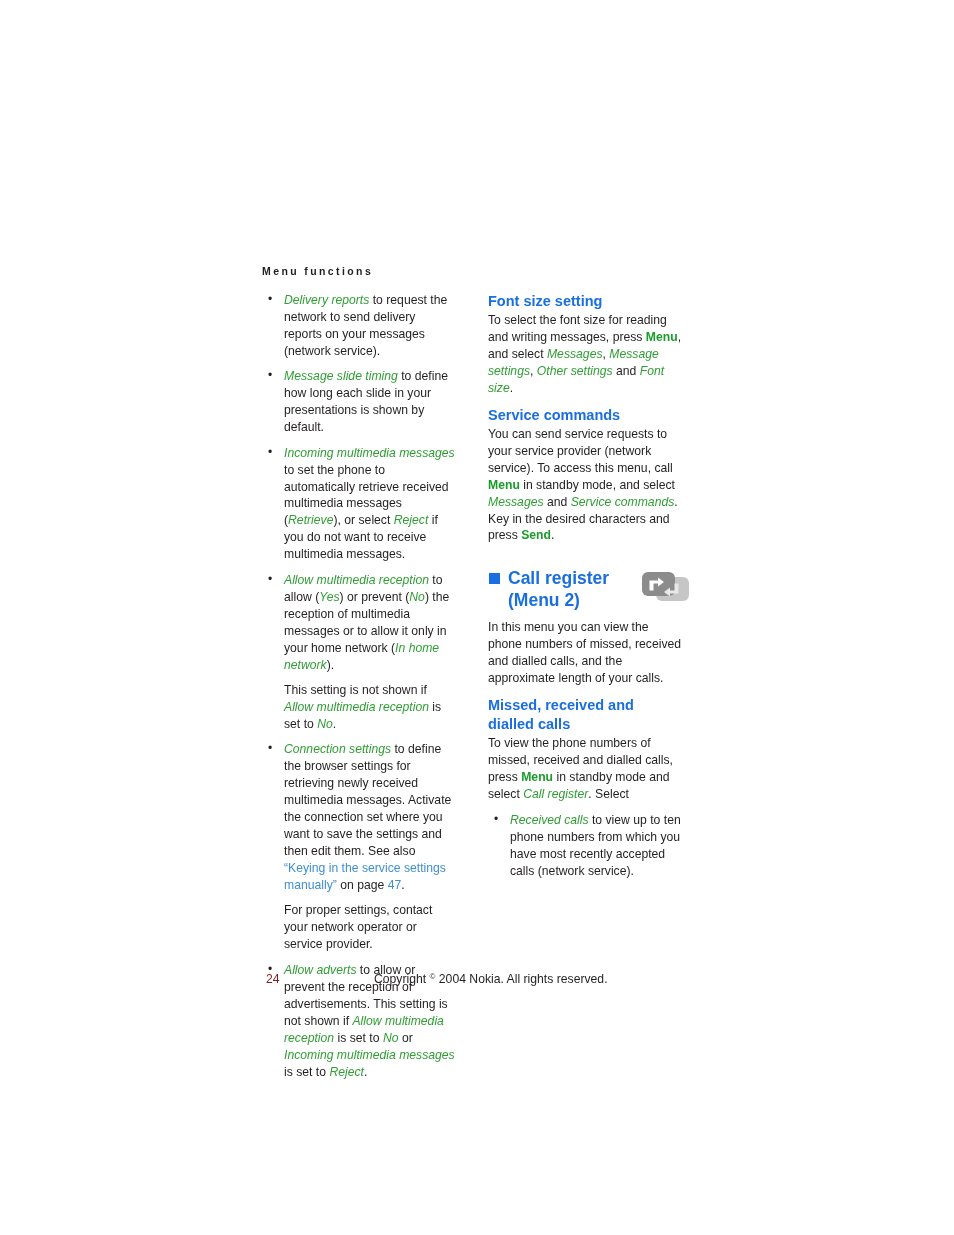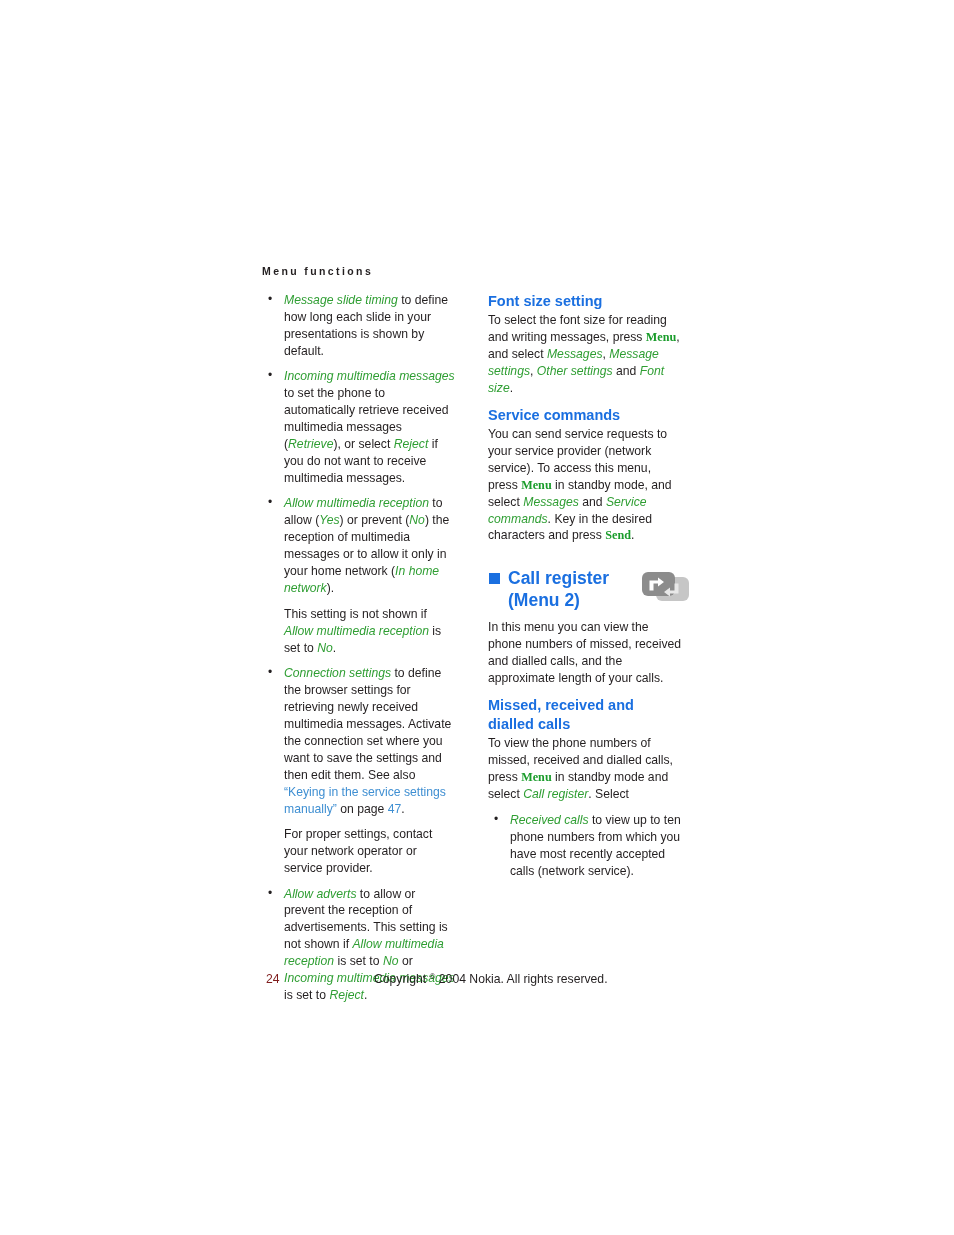--- a/index.html
+++ b/index.html
@@ -96,21 +96,20 @@
   }
 
   
   .gi {              
     color: #2f9e33;
     font-style: italic;
   }
   .gb {              
     color: #1a9c2b;
     font-weight: bold;
-    font-family: Liberation Serif, serif;
   }
   .lnk {             
     color: #3f8fd2;
   }
 
   
   h2.h-sub {
     font-size: 14.5px;
     line-height: 19px;
     font-weight: bold;
@@ -177,37 +176,38 @@
 <body>
 
 <div class="page">
 
   <div class="running-head">Menu functions</div>
 
   <div class="columns">
 
     <div class="col col-left">
       <ul class="bullets">
+          <li><span class="gi">Delivery reports</span><span> to request the network to send delivery reports on your messages (network service).</span></li>
           <li><span class="gi">Message slide timing</span><span> to define how long each slide in your presentations is shown by default.</span></li>
           <li><span class="gi">Incoming multimedia messages</span><span> to set the phone to automatically retrieve received multimedia messages (</span><span class="gi">Retrieve</span><span>), or select </span><span class="gi">Reject</span><span> if you do not want to receive multimedia messages.</span></li>
           <li><span class="gi">Allow multimedia reception</span><span> to allow (</span><span class="gi">Yes</span><span>) or prevent (</span><span class="gi">No</span><span>) the reception of multimedia messages or to allow it only in your home network (</span><span class="gi">In home network</span><span>).</span></li>
           <div class="indented"><span>This setting is not shown if </span><span class="gi">Allow multimedia reception</span><span> is set to </span><span class="gi">No</span><span>.</span></div>
           <li><span class="gi">Connection settings</span><span> to define the browser settings for retrieving newly received multimedia messages. Activate the connection set where you want to save the settings and then edit them. See also </span><span class="lnk">“Keying in the service settings manually”</span><span> on page </span><span class="lnk">47</span><span>.</span></li>
           <div class="indented"><span>For proper settings, contact your network operator or service provider.</span></div>
           <li><span class="gi">Allow adverts</span><span> to allow or prevent the reception of advertisements. This setting is not shown if </span><span class="gi">Allow multimedia reception</span><span> is set to </span><span class="gi">No</span><span> or </span><span class="gi">Incoming multimedia messages</span><span> is set to </span><span class="gi">Reject</span><span>.</span></li>
         </ul>
     </div>
 
     <div class="col col-right">
 
       <h2 class="h-sub">Font size setting</h2>
       <p class="para"><span>To select the font size for reading and writing messages, press </span><span class="gb">Menu</span><span>, and select </span><span class="gi">Messages</span><span>, </span><span class="gi">Message settings</span><span>, </span><span class="gi">Other settings</span><span> and </span><span class="gi">Font size</span><span>.</span></p>
 
       <h2 class="h-sub h-gap-top">Service commands</h2>
-      <p class="para"><span>You can send service requests to your service provider (network service). To access this menu, press </span><span class="gb">Menu</span><span> in standby mode, and select </span><span class="gi">Messages</span><span> and </span><span class="gi">Service commands</span><span>. Key in the desired characters and press </span><span class="gb">Send</span><span>.</span></p>
+      <p class="para"><span>You can send service requests to your service provider (network service). To access this menu, call </span><span class="gb">Menu</span><span> in standby mode, and select </span><span class="gi">Messages</span><span> and </span><span class="gi">Service commands</span><span>. Key in the desired characters and press </span><span class="gb">Send</span><span>.</span></p>
 
       <div class="chapter">
         <span class="sq"></span>
         <h1>
           <span>Call register</span><br>
           <span>(Menu 2)</span>
         </h1>
         <span class="chap-icon">
           <svg width="54" height="34" viewBox="0 0 54 34" xmlns="http://www.w3.org/2000/svg">
             <rect x="16" y="7" width="33" height="24" rx="6" ry="6" fill="#c6c6c6"></rect>

